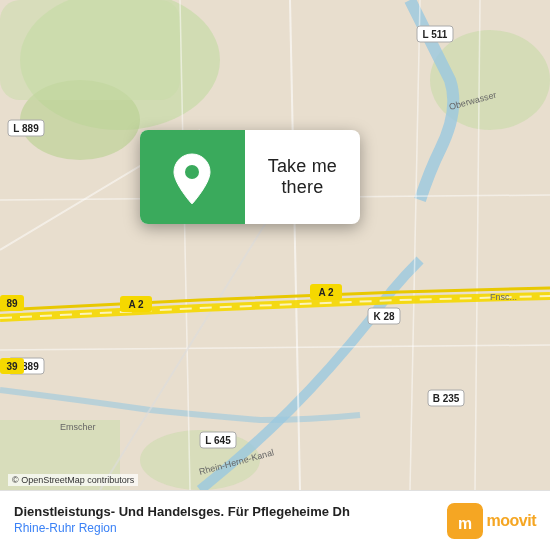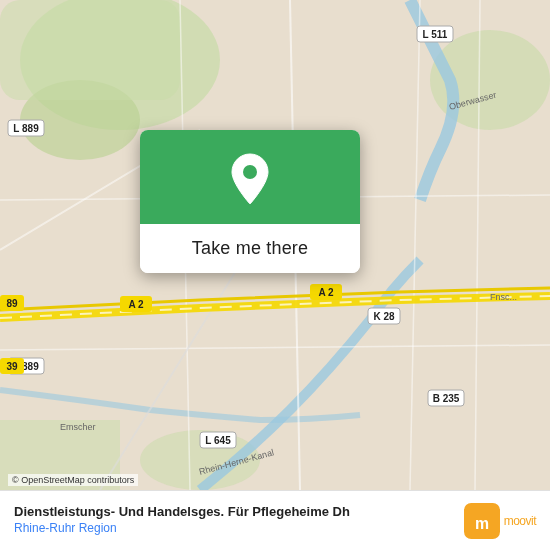--- a/index.html
+++ b/index.html
@@ -31,21 +31,21 @@
     
     .popup-card {
       position: absolute;
       top: 130px;
       left: 140px;
       width: 220px;
       background: white;
       border-radius: 8px;
       box-shadow: 0 4px 16px rgba(0,0,0,0.35);
       display: flex;
-      flex-direction: column;
+      flex-direction: row;
       align-items: center;
       overflow: hidden;
     }
 
     .popup-green {
       width: 100%;
       background: #3aaa5c;
       display: flex;
       justify-content: center;
       align-items: center;
@@ -218,15 +218,15 @@
   <div class="bottom-text">
     <div class="bottom-title">Dienstleistungs- Und Handelsges. Für Pflegeheime Dh</div>
     <div class="bottom-subtitle">Rhine-Ruhr Region</div>
   </div>
 
   <div class="moovit-logo">
     <svg class="moovit-m" viewBox="0 0 50 50" xmlns="http://www.w3.org/2000/svg">
       <rect width="50" height="50" rx="10" fill="#f5a623"></rect>
       <text x="25" y="36" text-anchor="middle" font-size="22" font-weight="900" fill="white" font-family="Arial">m</text>
     </svg>
-    <span style="font-size:12px;font-weight:400;color:#f5a623;letter-spacing:-0.5px;">moovit</span>
+    <span style="font-size:16px;font-weight:700;color:#f5a623;letter-spacing:-0.5px;">moovit</span>
   </div>
 </div>
 
 </body></html>

